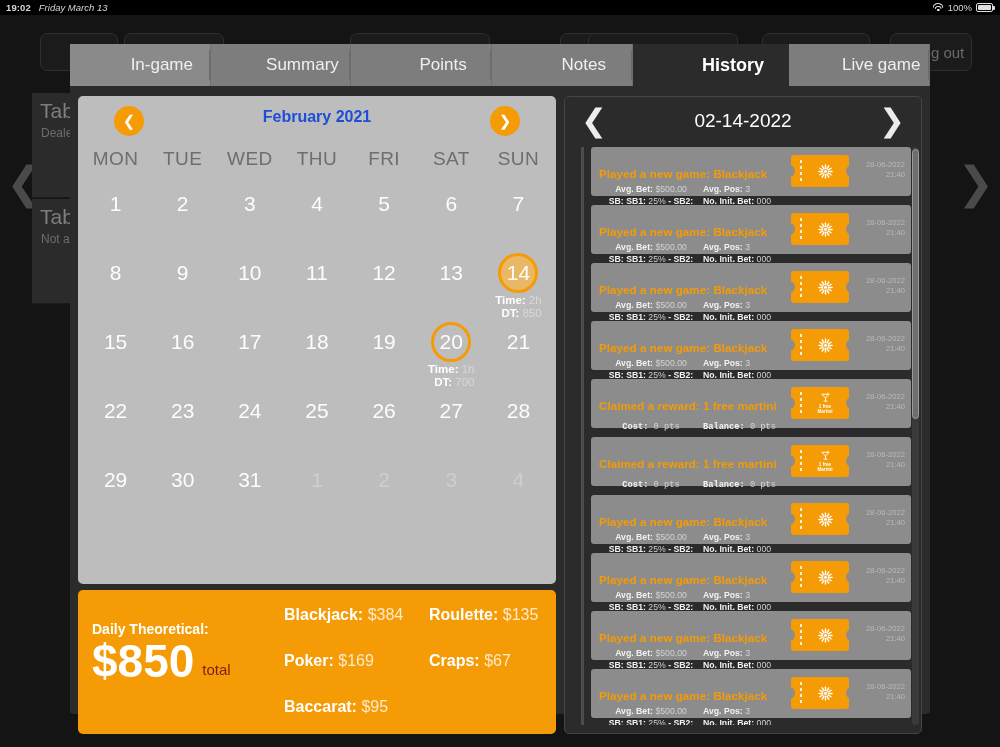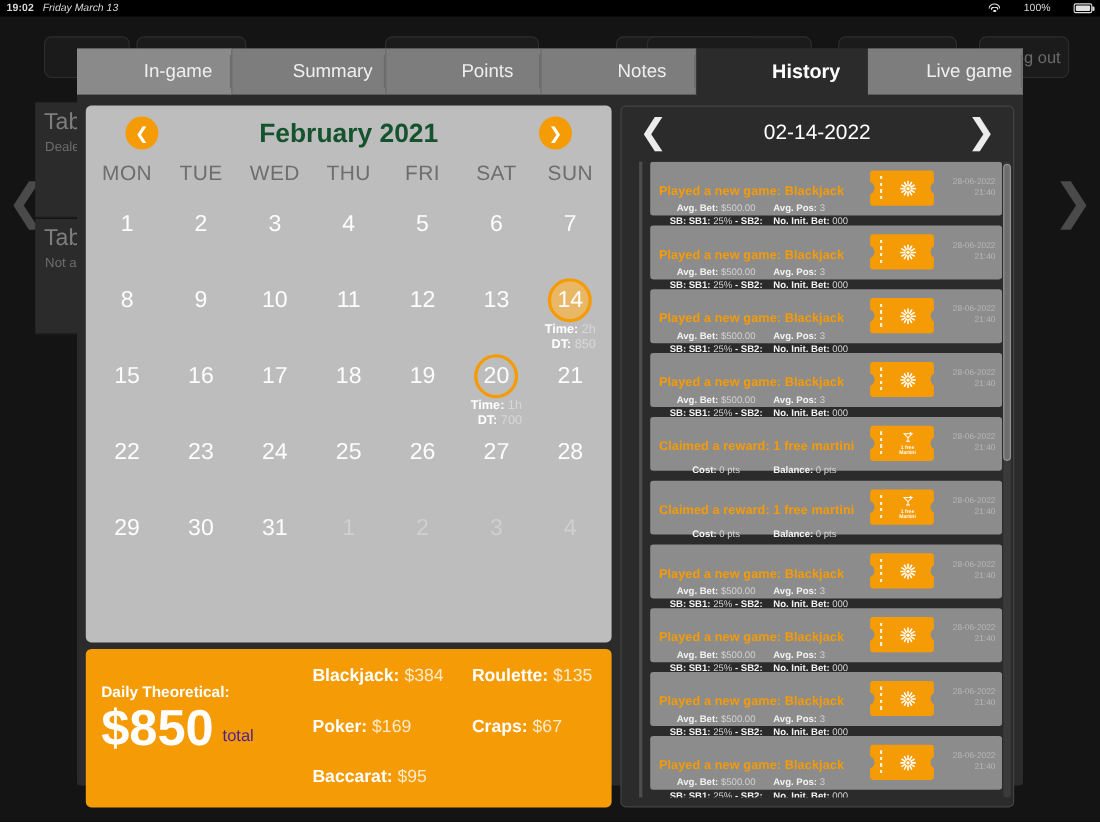--- a/index.html
+++ b/index.html
@@ -11,21 +11,21 @@
   }
 
   
   .statusbar {
     position: absolute; left: 0; top: 0; width: 1000px; height: 15px;
     background: #000; color: #d8d8d8;
     font-size: 9.5px; display: flex; align-items: center;
   }
   .sb-time { margin-left: 6px; font-weight: 600; letter-spacing: .1px; }
   .sb-date { margin-left: 8px; font-style: italic; }
-  .sb-right { margin-left: auto; margin-right: 7px; display: flex; align-items: center; gap: 21px; }
+  .sb-right { margin-left: auto; margin-right: 7px; display: flex; align-items: center; gap: 4px; }
   .wifi-ic { width: 11px; height: 9px; position: relative; }
   .wifi-ic i {
     position: absolute; left: 50%; transform: translateX(-50%);
     border: 1.2px solid #e6e6e6; border-bottom: none;
     border-radius: 50% 50% 0 0 / 100% 100% 0 0;
   }
   .wifi-ic i:nth-child(1) { width: 11px; height: 5px; top: 0; }
   .wifi-ic i:nth-child(2) { width: 6.5px; height: 3px; top: 2.6px; }
   .wifi-ic i:nth-child(3) { width: 2.4px; height: 2.4px; top: 5.6px; border-radius: 50%; background: #e6e6e6; border: none; }
   .sb-batt-txt { font-size: 9.5px; }
@@ -94,21 +94,21 @@
   .cal-head { position: relative; height: 52px; }
   .cal-nav {
     position: absolute; top: 10px; width: 30px; height: 30px; border-radius: 50%;
     background: #f59b06; color: #fff; display:flex; align-items:center; justify-content:center;
     font-size: 15px; font-family: "DejaVu Sans", sans-serif;
   }
   .cal-nav.prev { left: 36px; }
   .cal-nav.next { right: 36px; }
   .cal-month {
     position: absolute; left: 0; right: 0; top: 12px; text-align: center;
-    color: #14532d; font-size: 24px; font-weight: bold;
+    color: #1d4ed8; font-size: 16px; font-weight: bold;
   }
   .cal-dow { display: grid; grid-template-columns: repeat(7, 1fr); padding: 0 4px; }
   .cal-dow div { text-align: center; color: #6e6e6e; font-size: 19px; letter-spacing: .4px; }
   .cal-grid {
     display: grid; grid-template-columns: repeat(7, 1fr); grid-template-rows: repeat(5, 69px);
     padding: 14px 4px 0 4px;
   }
   .cal-cell { position: relative; display: flex; flex-direction: column; align-items: center; }
   .cal-num {
     width: 40px; height: 40px; border-radius: 50%;
@@ -122,21 +122,21 @@
   .cal-meta b { color: #ffffff; font-weight: bold; }
 
   
   .dt {
     position: absolute; left: 8px; top: 546px; width: 478px; height: 144px;
     background: #f59b06; border-radius: 5px; color: #fff;
   }
   .dt-label { position: absolute; left: 14px; top: 15px; font-size: 14px; font-weight: bold; margin-top: 16px; }
   .dt-total { position: absolute; left: 14px; top: 48px; display: flex; align-items: flex-end; gap: 8px; }
   .dt-total .amt { font-size: 46px; font-weight: bold; line-height: 46px; }
-  .dt-total .tot { font-size: 15px; color: #4c1d95; padding-bottom: 6px; }
+  .dt-total .tot { font-size: 15px; color: #7f1d1d; padding-bottom: 6px; }
   .dt-games { position: absolute; left: 206px; top: 16px; right: 10px; }
   .dt-row { display: flex; }
   .dt-item { font-size: 16px; font-weight: bold; margin-bottom: 28px; }
   .dt-item:first-child { width: 145px; }
   .dt-item span { font-weight: normal; color: #ffeacb; }
 
   
   .hist {
     position: absolute; left: 494px; top: 52px; width: 358px; height: 638px;
     background: #2b2b2b; border: 1px solid #454545; border-radius: 5px;
@@ -160,21 +160,21 @@
   .hist-card {
     position: relative; background: #8c8c8c; border-radius: 3px;
     height: 49px; margin-bottom: 9px; padding: 5px 8px 0 8px;
   }
   .hc-title { color: #f59b06; font-size: 11.5px; font-weight: bold; letter-spacing: .1px; margin-top: 16px; }
   .hc-rows { margin-top: 3px; }
   .hc-line { display: flex; font-size: 8.7px; color: #f2f2f2; font-weight: bold; line-height: 12px; }
   .hc-line .c1 { width: 104px; text-align: center; }
   .hc-line .c2 { width: 110px; }
   .hc-line span { color: #d3d3d3; font-weight: normal; }
-  .hc-card-reward .hc-rows { margin-top: 9px; }
+  .hc-card-reward .hc-rows { margin-top: 9px; font-family: Liberation Mono, monospace; }
 
   .hc-ticket {
     position: absolute; right: 62px; top: 8px; width: 58px; height: 32px;
     background: #f59b06; border-radius: 3px;
     display: flex; align-items: center; justify-content: center;
   }
   .hc-ticket::before, .hc-ticket::after {
     content: ""; position: absolute; width: 7px; height: 12px; background: #8c8c8c;
     top: 10px;
   }

